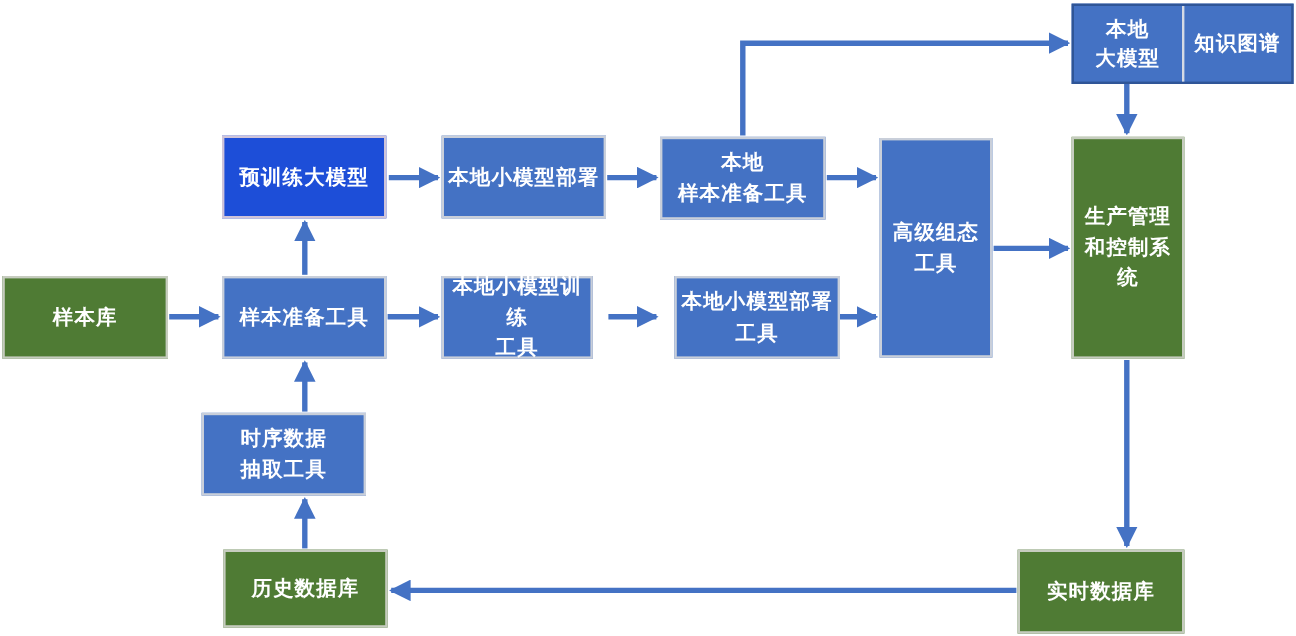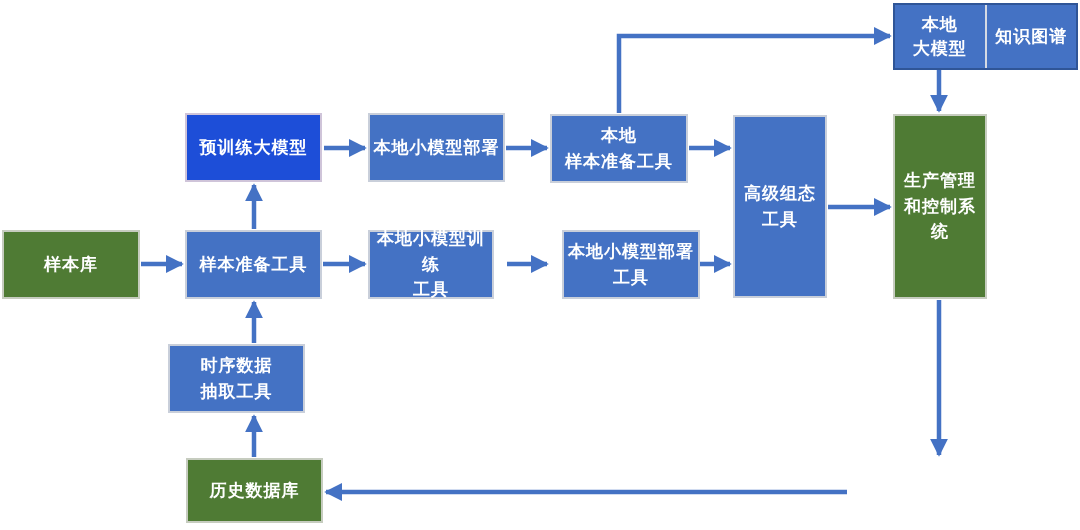--- a/index.html
+++ b/index.html
@@ -134,14 +134,17 @@
 
   <div class="node node-blue" style="left:168px;top:344px;width:137px;height:69px;">
     <span>时序数据</span>
     <span>抽取工具</span>
   </div>
 
   <div class="node node-green" style="left:186px;top:458px;width:137px;height:65px;">
     <span>历史数据库</span>
   </div>
 
+  <div class="node node-green" style="left:848px;top:458px;width:139px;height:70px;">
+    <span>实时数据库</span>
+  </div>
 
 </div>
 
 </body></html>

